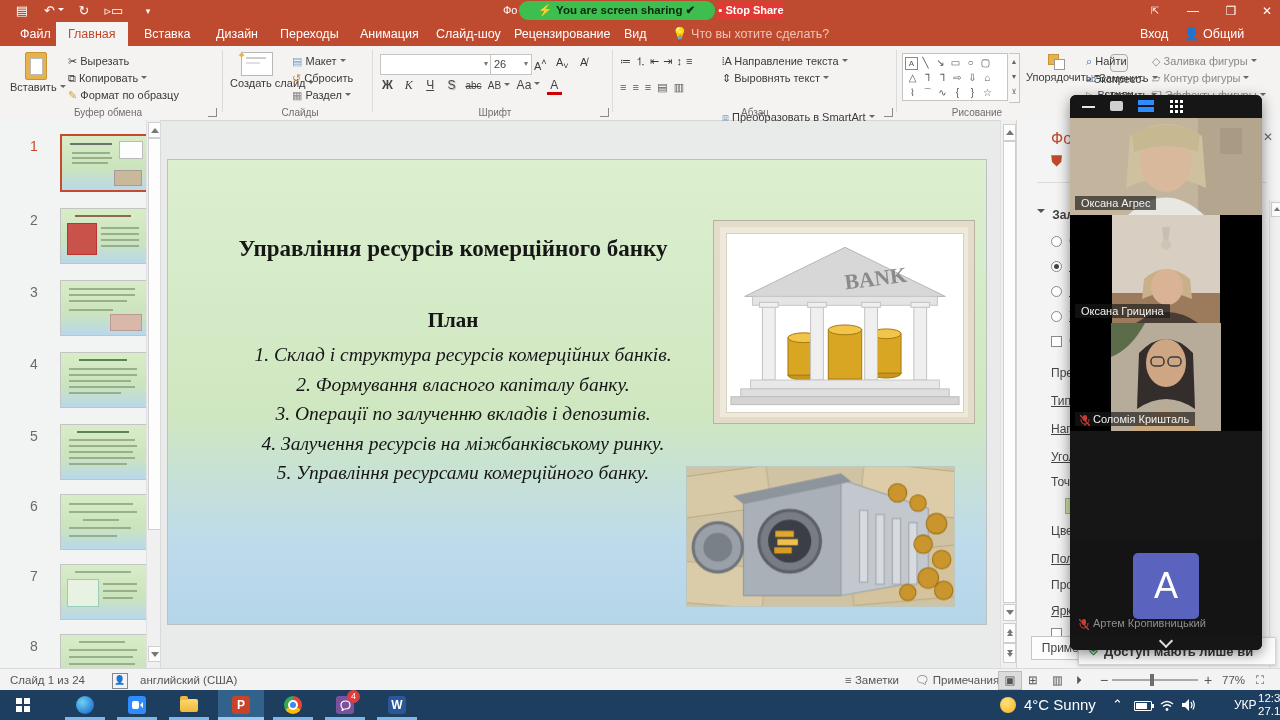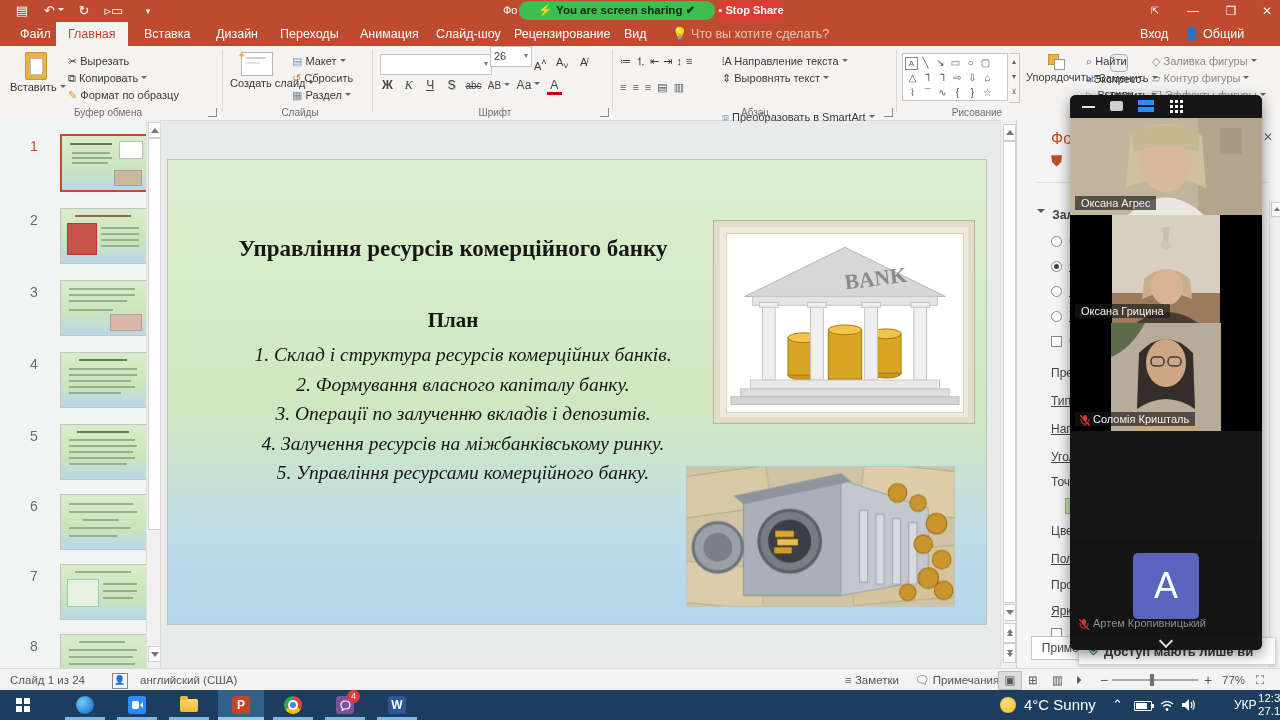--- a/index.html
+++ b/index.html
@@ -8,21 +8,21 @@
   .abs{position:absolute;}
   
   #titlebar{position:absolute;left:0;top:0;width:1280px;height:22px;background:#be4b2f;}
   #tabrow{position:absolute;left:0;top:22px;width:1280px;height:24px;background:#be4b2f;}
   .qat-ic{position:absolute;top:2px;color:#fff;font-size:13px;line-height:18px;width:20px;text-align:center;}
   .tab{position:absolute;top:0;height:24px;line-height:24px;color:#fff;font-size:12.5px;padding:0 12px;}
   .tab.active{background:#f4f3f2;color:#c0492c;}
   .winctl{position:absolute;top:0;width:30px;height:22px;color:#fff;text-align:center;line-height:22px;font-size:12px;}
   #sharebanner{position:absolute;left:519px;top:1px;width:196px;height:19px;background:#3dbe4f;border-radius:9px;
     color:#0b2b10;font-weight:bold;font-size:11.5px;line-height:19px;text-align:center;}
-  #stopshare{position:absolute;left:718px;top:1px;width:66px;height:19px;background:#df3a34;border-radius:8px;
+  #stopshare{position:absolute;left:718px;top:1px;width:66px;height:19px;background:#df3a34;border-radius:2px;
     color:#fff;font-size:11px;line-height:19px;text-align:center;font-weight:bold;}
   
   #ribbon{position:absolute;left:0;top:46px;width:1280px;height:74px;background:#f4f3f2;border-bottom:1px solid #d7d6d5;}
   .vsep{position:absolute;top:4px;height:62px;width:1px;background:#dcdbda;}
   .grp-label{position:absolute;bottom:2px;font-size:10px;color:#6f6e6d;text-align:center;}
   .rbtn{position:absolute;font-size:11px;color:#3b3a39;white-space:nowrap;line-height:15px;}
   .car{display:inline-block;width:0;height:0;border:3px solid transparent;border-top-color:#666;margin:0 0 1px 3px;vertical-align:middle;}
   .combo{position:absolute;height:19px;background:#fff;border:1px solid #c6c5c4;font-size:11px;color:#444;line-height:18px;padding:0 3px;}
   .combo .dd{float:right;color:#777;font-size:8px;line-height:18px;}
   .fontbtn{display:inline-block;min-width:15px;text-align:center;font-size:12px;color:#444;margin-right:3px;}
@@ -150,21 +150,21 @@
     </div>
     <div class="rbtn" style="left:292px;top:8px;"><span style="color:#7a9cc6;">▤</span> <span>Макет</span><span class="car"></span></div>
     <div class="rbtn" style="left:292px;top:25px;"><span style="color:#c98a3d;">↺</span> <span>Сбросить</span></div>
     <div class="rbtn" style="left:292px;top:42px;"><span style="color:#8a8a8a;">▦</span> <span>Раздел</span><span class="car"></span></div>
     <div class="grp-label" style="left:230px;width:140px;">Слайды</div>
     <div class="vsep" style="left:372px;"></div>
 
     <div class="combo" style="left:380px;top:8px;width:104px;">
         <span class="dd">▾</span>
       </div>
-    <div class="combo" style="left:490px;top:0;width:34px;"><span>26</span><span class="dd">▾</span></div>
+    <div class="combo" style="left:490px;top:8px;width:34px;"><span>26</span><span class="dd">▾</span></div>
     <span class="rbtn" style="left:534px;top:9px;">А<sup>˄</sup></span>
     <span class="rbtn" style="left:556px;top:9px;">А<sub>˅</sub></span>
     <span class="rbtn" style="left:580px;top:9px;">А̸</span>
     <div style="position:absolute;left:380px;top:32px;">
       <span class="fontbtn" style="font-weight:bold;">Ж</span>
       <span class="fontbtn" style="font-style:italic;font-family:'Liberation Serif',serif;">К</span>
       <span class="fontbtn" style="text-decoration:underline;">Ч</span>
       <span class="fontbtn" style="text-shadow:1px 1px 1px #aaa;">S</span>
       <span class="fontbtn" style="text-decoration:line-through;font-size:10px;">abc</span>
       <span class="fontbtn" style="font-size:10px;"><span>АВ</span><span class="car"></span></span>

